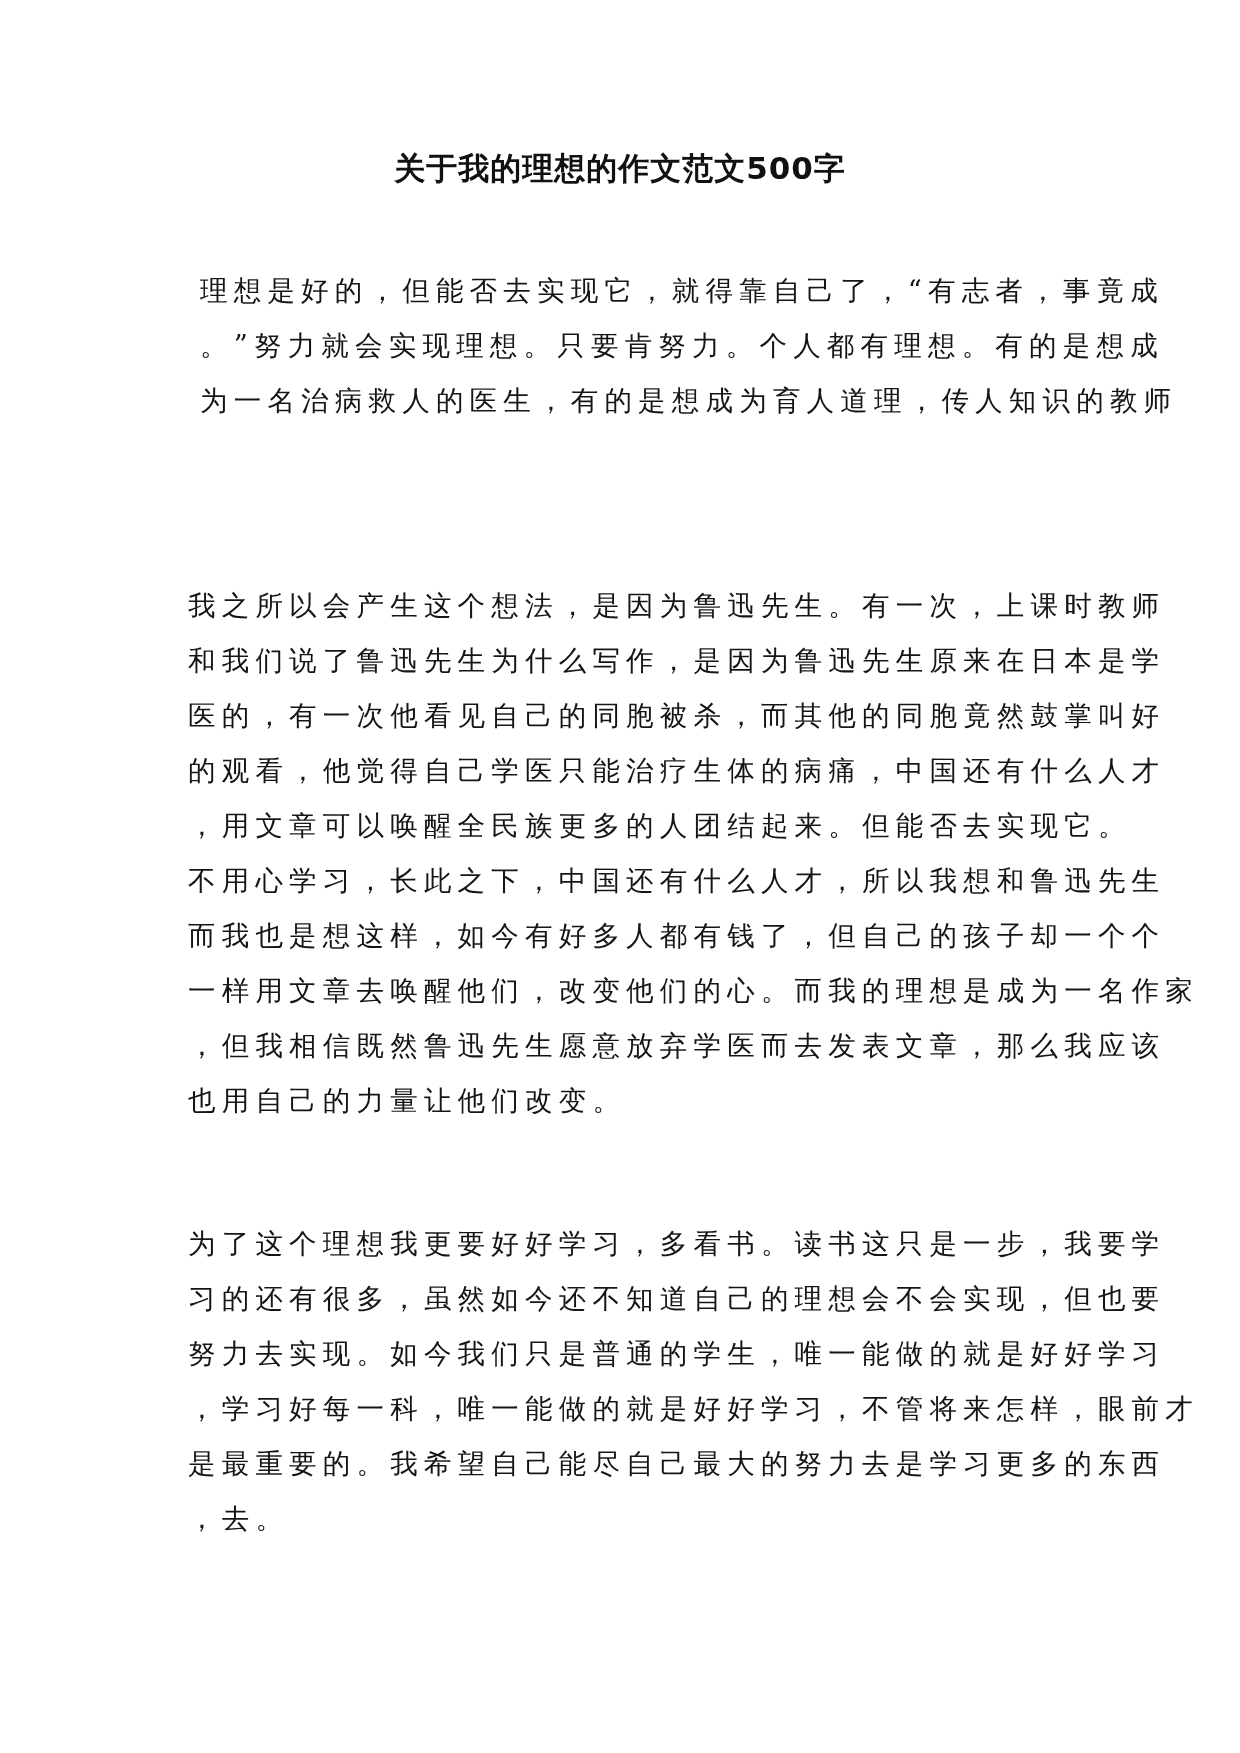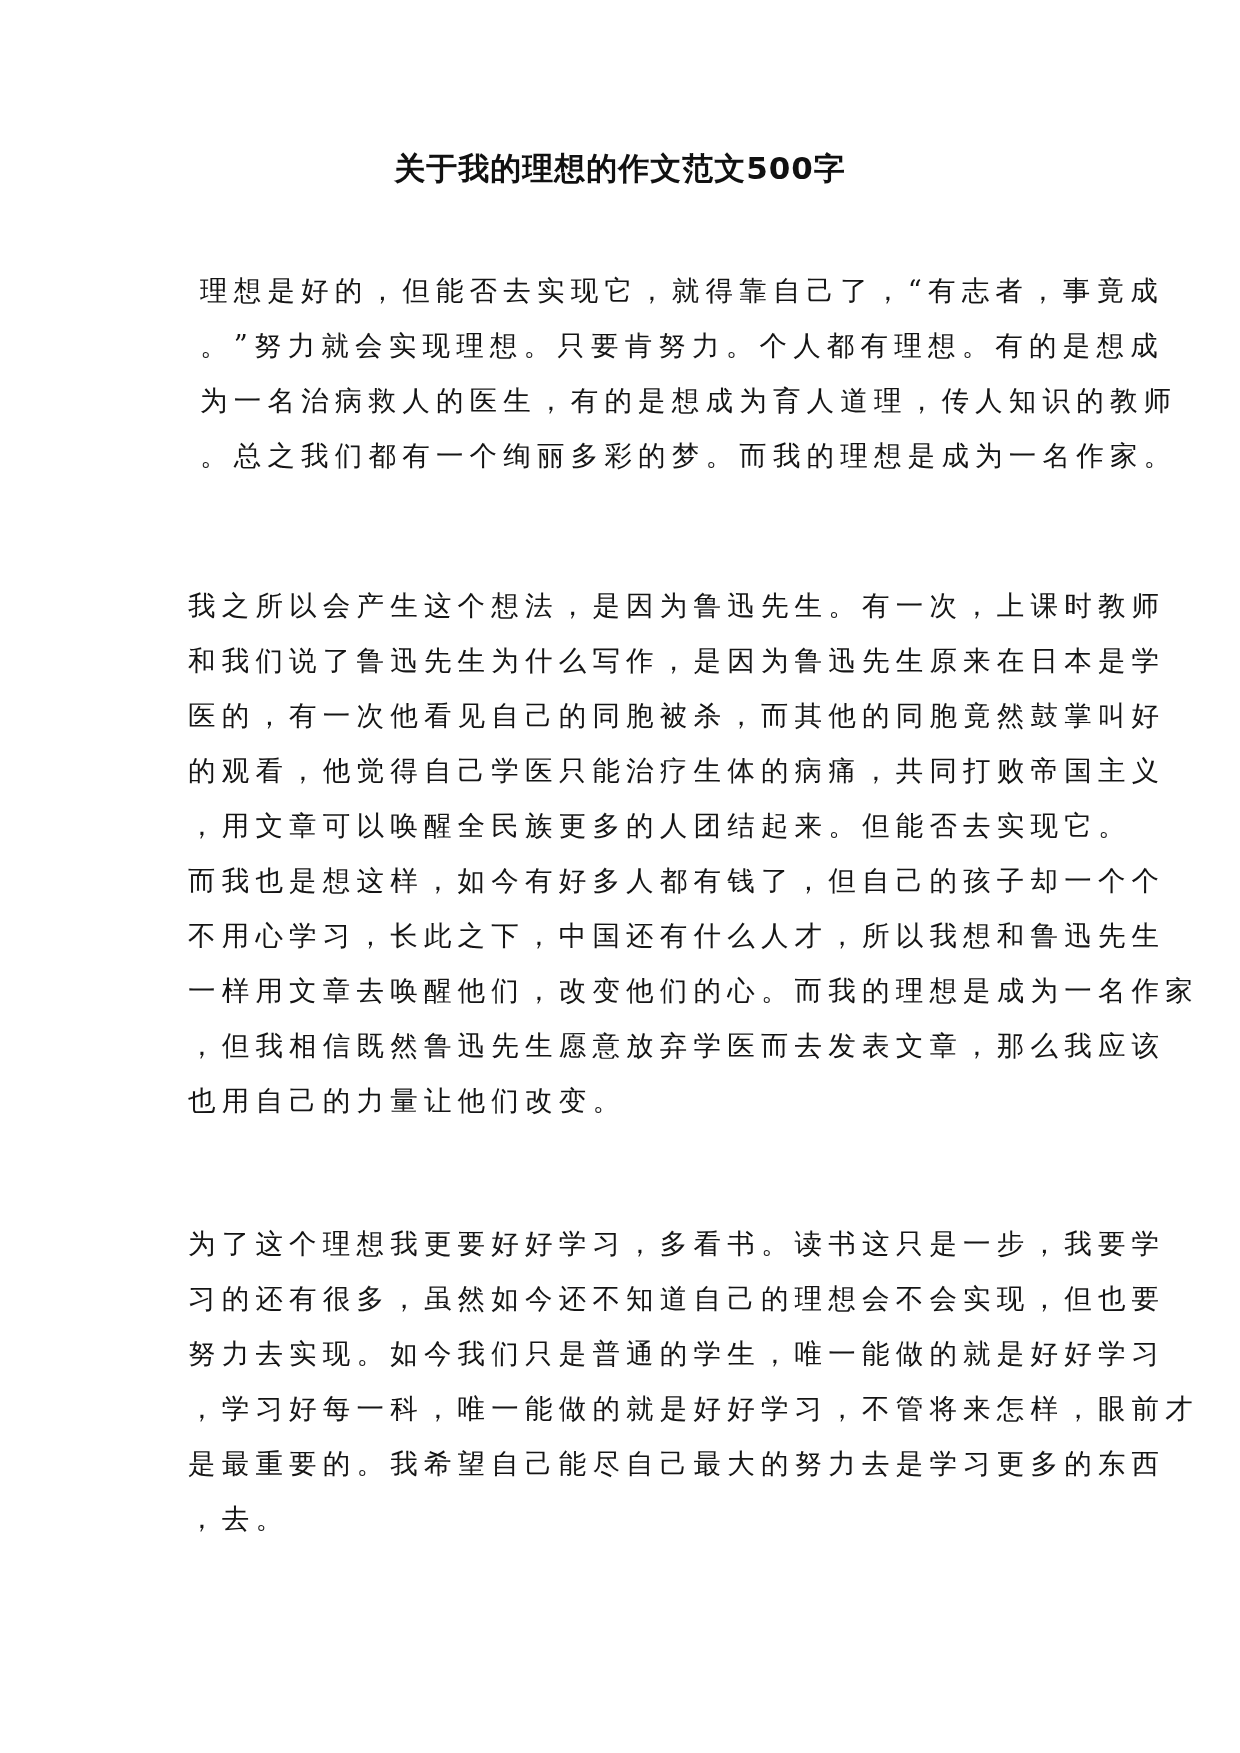--- a/index.html
+++ b/index.html
@@ -58,31 +58,30 @@
 <body>
 
 <div class="page">
 
   <div class="title">关于我的理想的作文范文500字</div>
 
   <div class="body-text para-1">
     <span class="line">理想是好的，但能否去实现它，就得靠自己了，“有志者，事竟成</span>
     <span class="line">。”努力就会实现理想。只要肯努力。个人都有理想。有的是想成</span>
     <span class="line">为一名治病救人的医生，有的是想成为育人道理，传人知识的教师</span>
-    <span class="line">。总之我们都有一个绚丽多彩的梦。而我的理想是成为一名作家。</span>
   </div>
 
   <div class="body-text para-2">
     <span class="line">我之所以会产生这个想法，是因为鲁迅先生。有一次，上课时教师</span>
     <span class="line">和我们说了鲁迅先生为什么写作，是因为鲁迅先生原来在日本是学</span>
     <span class="line">医的，有一次他看见自己的同胞被杀，而其他的同胞竟然鼓掌叫好</span>
-    <span class="line">的观看，他觉得自己学医只能治疗生体的病痛，共同打败帝国主义</span>
+    <span class="line">的观看，他觉得自己学医只能治疗生体的病痛，中国还有什么人才</span>
     <span class="line">，用文章可以唤醒全民族更多的人团结起来。但能否去实现它。</span>
+    <span class="line">不用心学习，长此之下，中国还有什么人才，所以我想和鲁迅先生</span>
     <span class="line">而我也是想这样，如今有好多人都有钱了，但自己的孩子却一个个</span>
-    <span class="line">不用心学习，长此之下，中国还有什么人才，所以我想和鲁迅先生</span>
     <span class="line">一样用文章去唤醒他们，改变他们的心。而我的理想是成为一名作家</span>
     <span class="line">，但我相信既然鲁迅先生愿意放弃学医而去发表文章，那么我应该</span>
     <span class="line">也用自己的力量让他们改变。</span>
   </div>
 
   <div class="body-text para-3">
     <span class="line">为了这个理想我更要好好学习，多看书。读书这只是一步，我要学</span>
     <span class="line">习的还有很多，虽然如今还不知道自己的理想会不会实现，但也要</span>
     <span class="line">努力去实现。如今我们只是普通的学生，唯一能做的就是好好学习</span>
     <span class="line">，学习好每一科，唯一能做的就是好好学习，不管将来怎样，眼前才</span>

